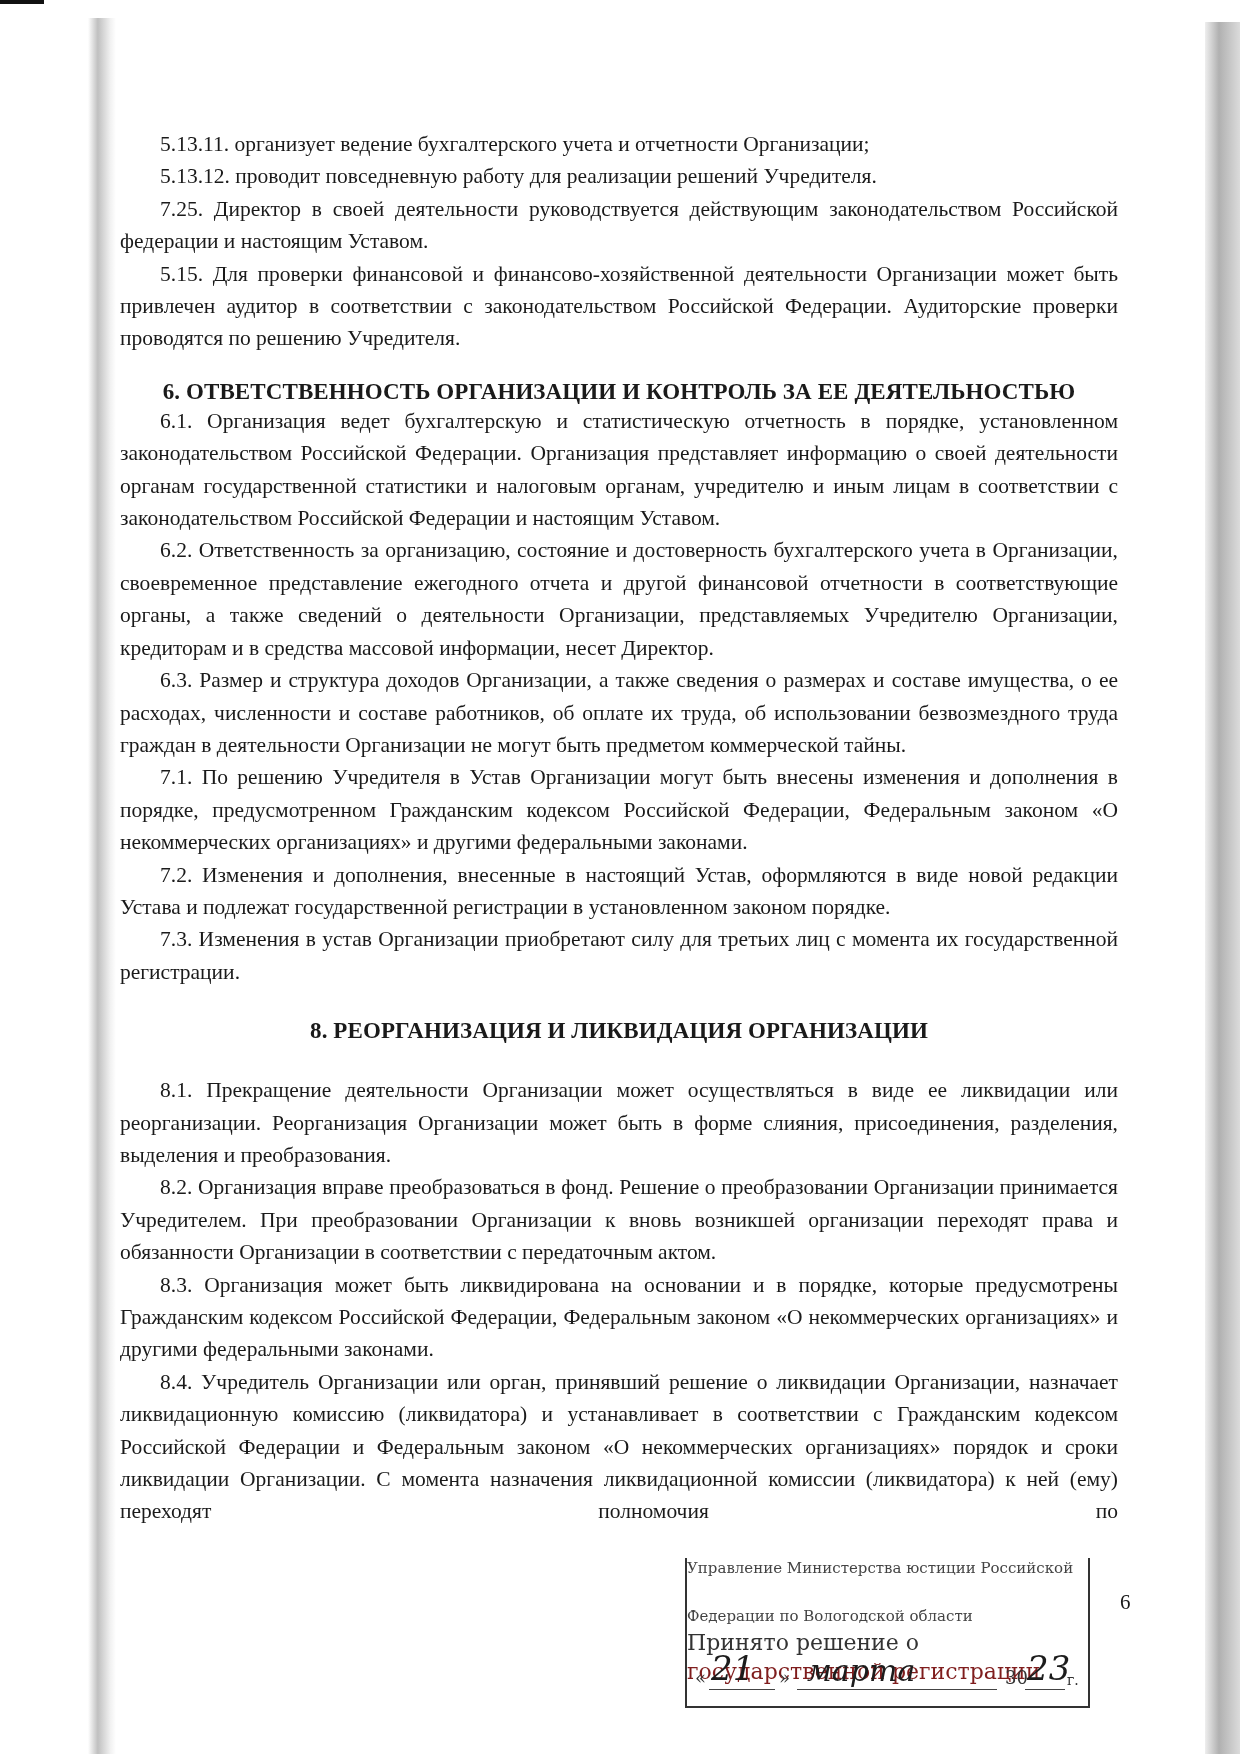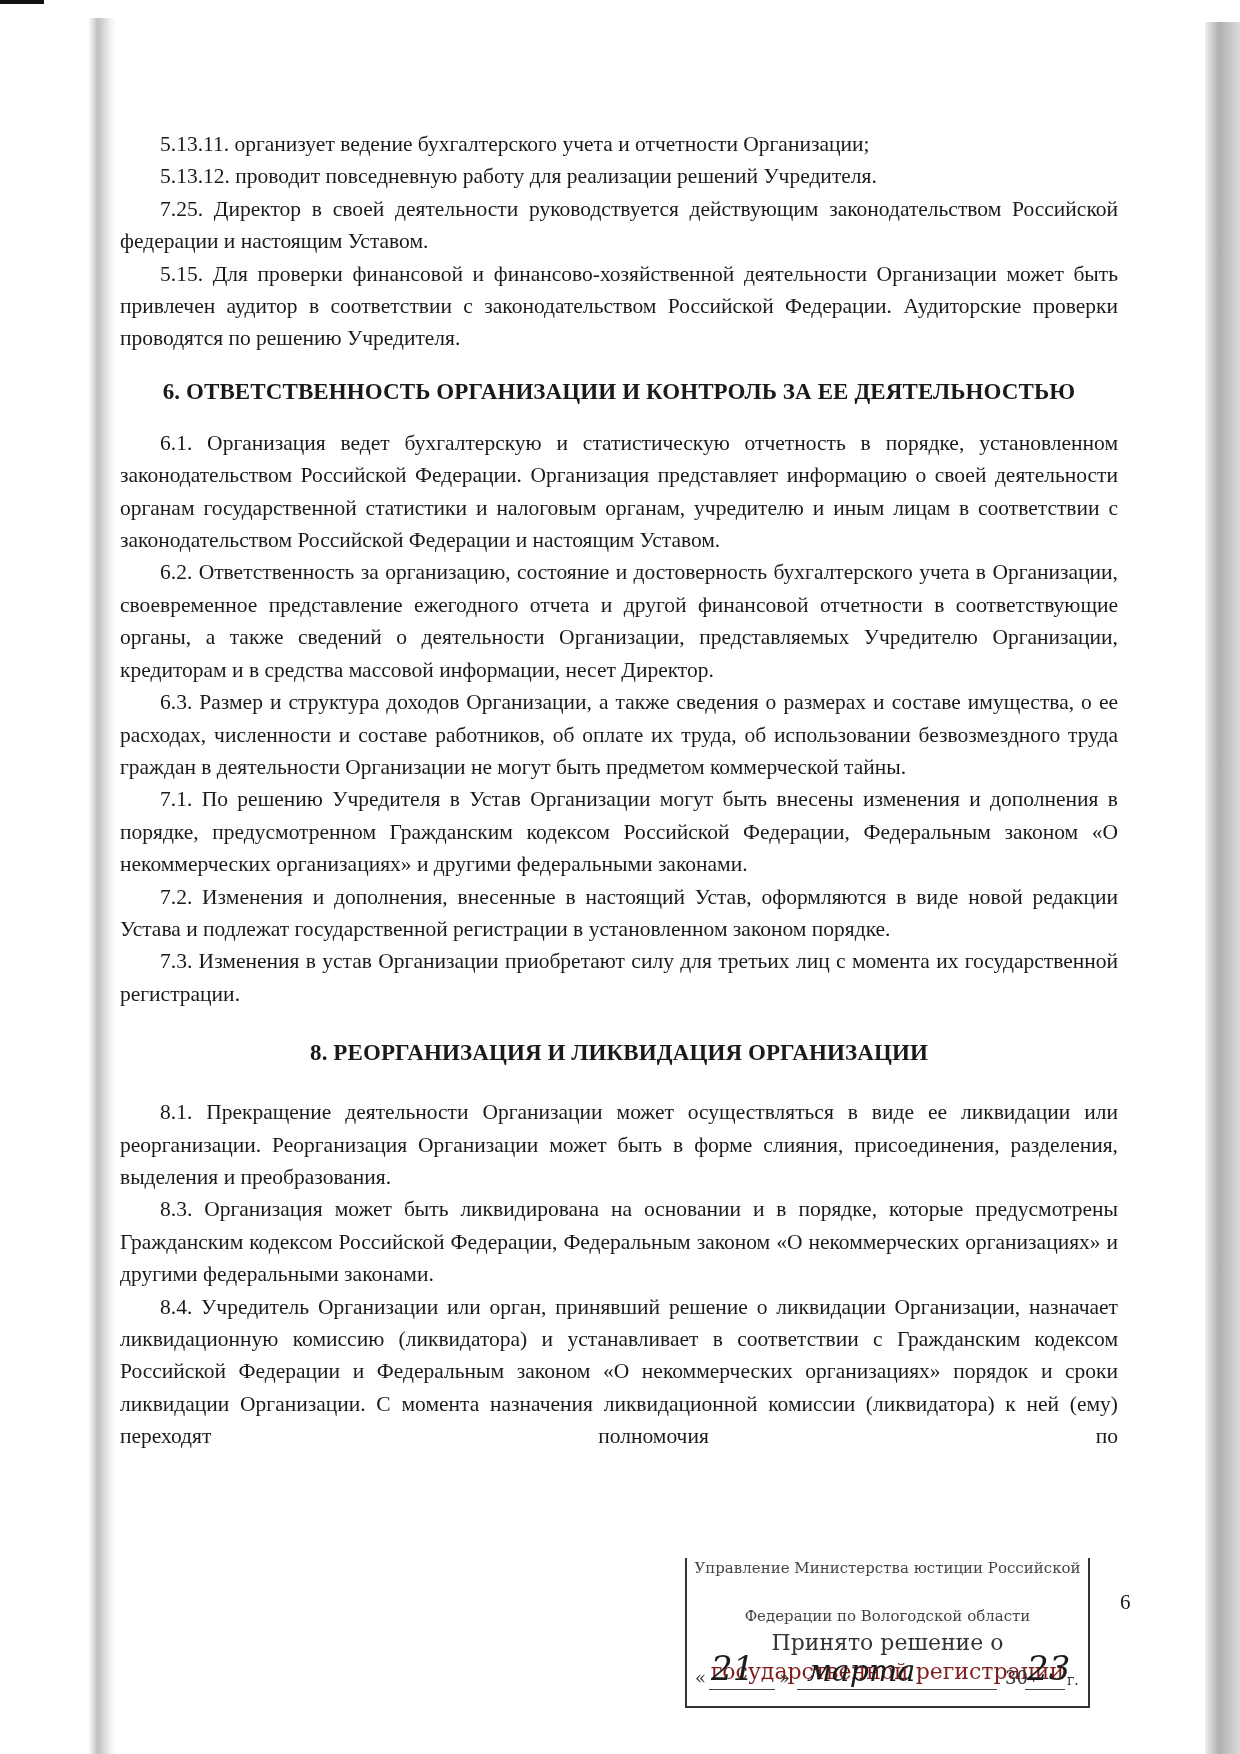--- a/index.html
+++ b/index.html
@@ -24,27 +24,27 @@
     position: absolute; left: 120px; top: 128px; width: 998px;
   }
   p.para {
     margin: 0; font-size: 21.5px; line-height: 32.4px; text-align: justify;
     text-indent: 40px; text-align-last: left;
   }
   h2.section {
     margin: 0; font-size: 23px; font-weight: bold; text-align: center;
     letter-spacing: 0.1px;
   }
-  #sec6-title { margin-top: 24px; margin-bottom: 22px; }
+  #sec6-title { margin-top: 24px; }
   #sec7-title { margin-top: 26px; margin-bottom: 28px; }
   #sec8-title { margin-top: 30px; margin-bottom: 30px; }
   .stamp {
     position: absolute; left: 685px; top: 1558px; width: 405px; height: 150px;
     border: 2px solid #333; border-top: none; box-sizing: border-box;
-    font-family: "DejaVu Serif", serif; text-align: center; color: #333;
+    font-family: "DejaVu Serif", serif; text-align: left; color: #333;
   }
   .stamp .org1 { font-size: 15px; line-height: 20px; margin-top: 0px; color:#444; }
   .stamp .org2 { font-size: 15px; line-height: 20px; color:#444;margin-top:28px; }
   .stamp .decision { font-size: 22px; line-height: 30px; margin-top: 2px; color:#333; }
   .stamp .registration { font-size: 22px; line-height: 28px; color:#7f1d1d; }
   .stamp .date-row {
     position: absolute; left: 0; right: 0; bottom: 14px; height: 34px;
     font-size: 18px; color: #333;
   }
   .stamp .date-row span { position: absolute; bottom: 4px; }
@@ -74,20 +74,21 @@
   <p class="para">6.1. Организация ведет бухгалтерскую и статистическую отчетность в порядке, установленном законодательством Российской Федерации. Организация представляет информацию о своей деятельности органам государственной статистики и налоговым органам, учредителю и иным лицам в соответствии с законодательством Российской Федерации и настоящим Уставом.</p>
   <p class="para">6.2. Ответственность за организацию, состояние и достоверность бухгалтерского учета в Организации, своевременное представление ежегодного отчета и другой финансовой отчетности в соответствующие органы, а также сведений о деятельности Организации, представляемых Учредителю Организации, кредиторам и в средства массовой информации, несет Директор.</p>
   <p class="para">6.3. Размер и структура доходов Организации, а также сведения о размерах и составе имущества, о ее расходах, численности и составе работников, об оплате их труда, об использовании безвозмездного труда граждан в деятельности Организации не могут быть предметом коммерческой тайны.</p>
 
   <p class="para">7.1. По решению Учредителя в Устав Организации могут быть внесены изменения и дополнения в порядке, предусмотренном Гражданским кодексом Российской Федерации, Федеральным законом «О некоммерческих организациях» и другими федеральными законами.</p>
   <p class="para">7.2. Изменения и дополнения, внесенные в настоящий Устав, оформляются в виде новой редакции Устава и подлежат государственной регистрации в установленном законом порядке.</p>
   <p class="para">7.3. Изменения в устав Организации приобретают силу для третьих лиц с момента их государственной регистрации.</p>
 
   <h2 class="section" id="sec8-title">8. РЕОРГАНИЗАЦИЯ И ЛИКВИДАЦИЯ ОРГАНИЗАЦИИ</h2>
   <p class="para">8.1. Прекращение деятельности Организации может осуществляться в виде ее ликвидации или реорганизации. Реорганизация Организации может быть в форме слияния, присоединения, разделения, выделения и преобразования.</p>
+  <p class="para">8.2. Организация вправе преобразоваться в фонд. Решение о преобразовании Организации принимается Учредителем. При преобразовании Организации к вновь возникшей организации переходят права и обязанности Организации в соответствии с передаточным актом.</p>
   <p class="para">8.3. Организация может быть ликвидирована на основании и в порядке, которые предусмотрены Гражданским кодексом Российской Федерации, Федеральным законом «О некоммерческих организациях» и другими федеральными законами.</p>
   <p class="para" style="text-align-last: justify;">8.4. Учредитель Организации или орган, принявший решение о ликвидации Организации, назначает ликвидационную комиссию (ликвидатора) и устанавливает в соответствии с Гражданским кодексом Российской Федерации и Федеральным законом «О некоммерческих организациях» порядок и сроки ликвидации Организации. С момента назначения ликвидационной комиссии (ликвидатора) к ней (ему) переходят полномочия по</p>
 </div>
 
 <div class="stamp">
   <div class="org1">Управление Министерства юстиции Российской</div>
   <div class="org2">Федерации по Вологодской области</div>
   <div class="decision">Принято решение о</div>
   <div class="registration">государственной регистрации</div>
   <div class="date-row">

